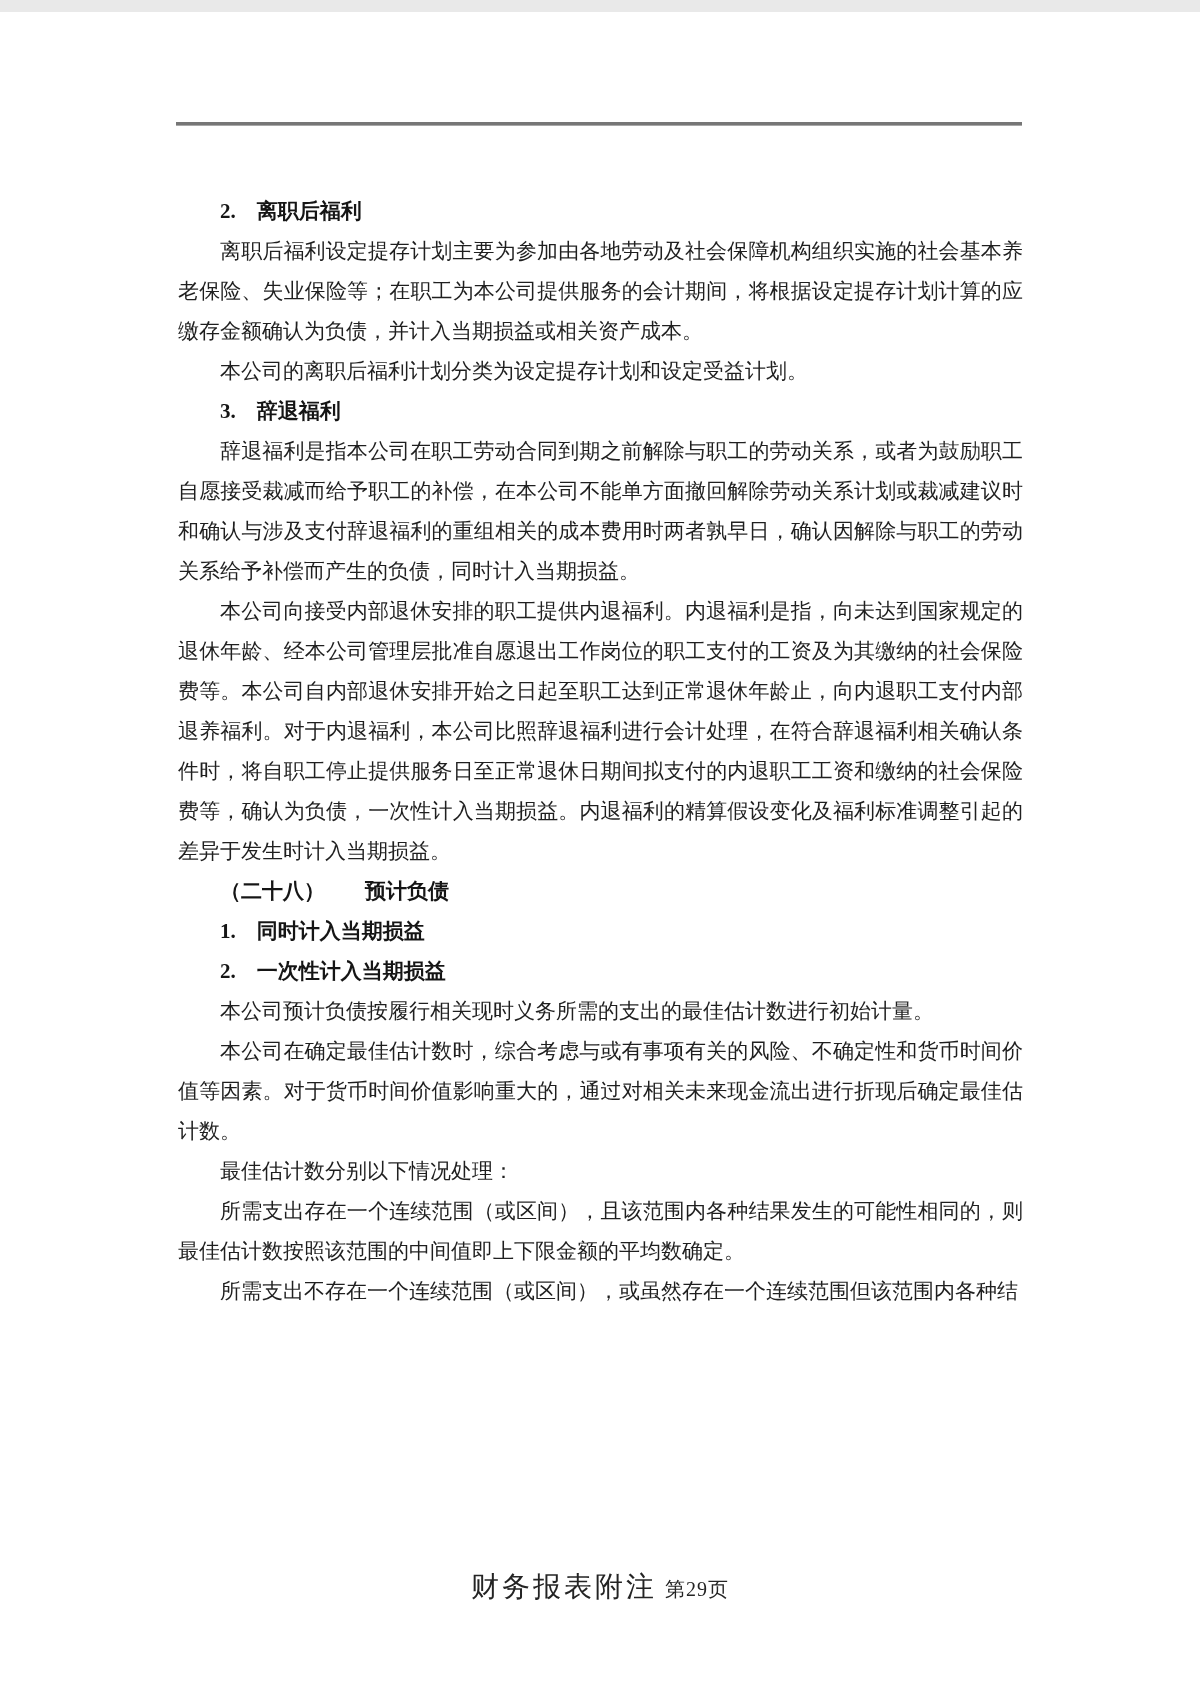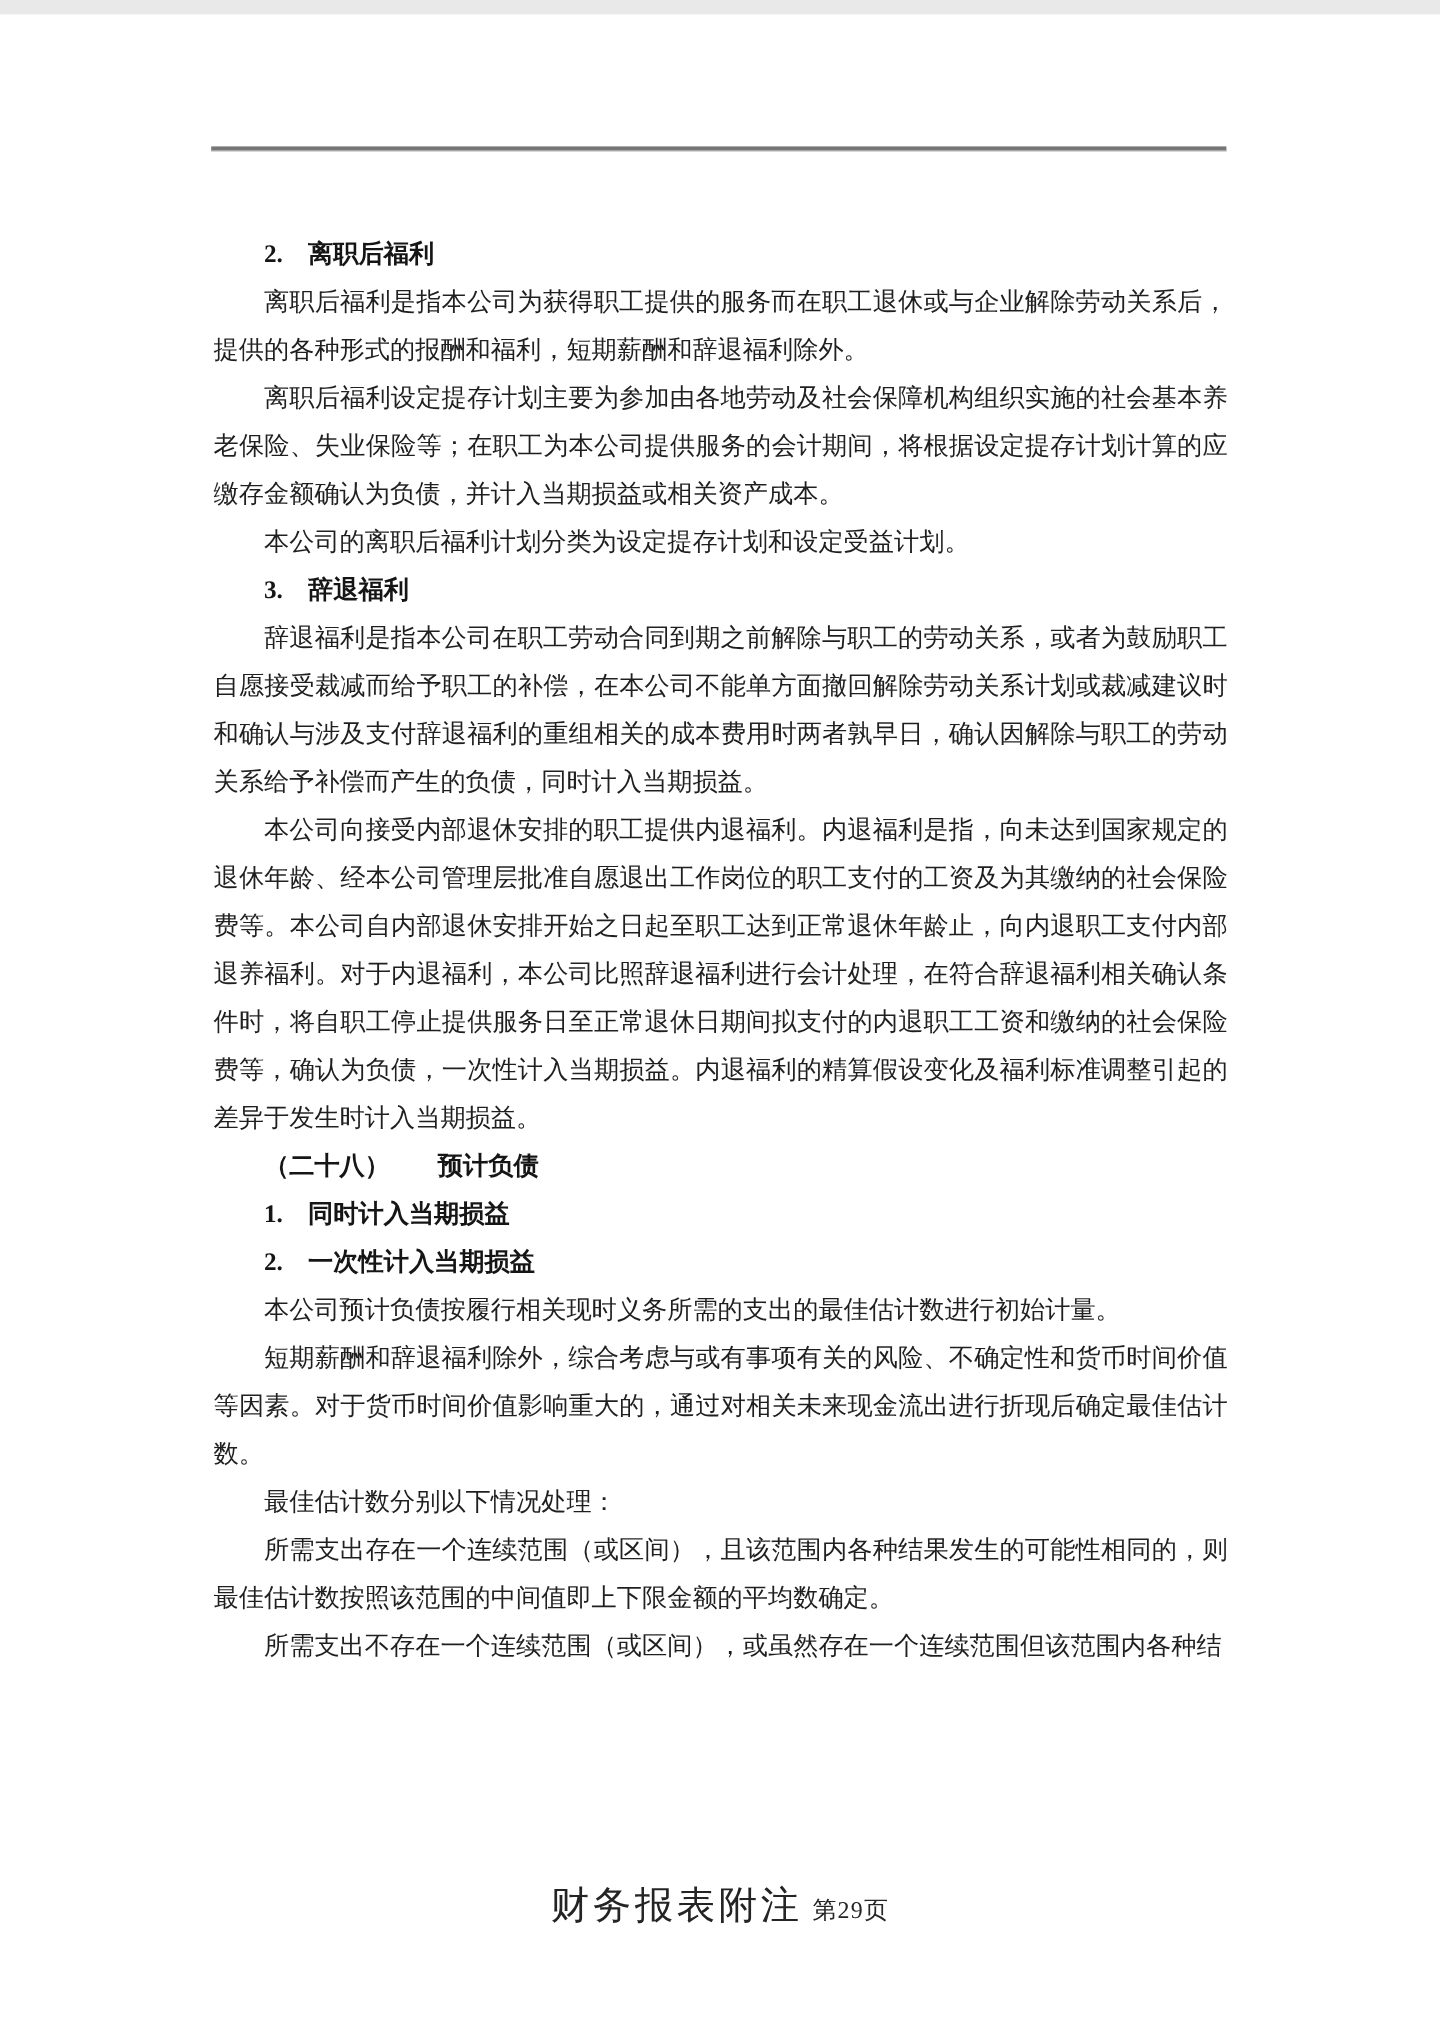--- a/index.html
+++ b/index.html
@@ -35,41 +35,40 @@
     margin-top:6px;margin-bottom:2px;
   }
   .heading-major{margin-top:16px;margin-bottom:4px;}
   .h-num{margin-right:1em;}
   .heading-major .h-num{margin-right:1.9em;}
   .footer{
     position:absolute;left:0;top:1558px;width:100%;
     text-align:center;color:#242424;line-height:34px;
     white-space:nowrap;
   }
-  .footer-title{font-size:32px;letter-spacing:3px;}
+  .footer-title{font-size:28px;letter-spacing:3px;}
   .footer-page{font-size:20px;margin-left:8px;letter-spacing:1px;}
 </style>
 </head>
 <body>
 
 <div class="page">
   <div class="top-rule"></div>
   <div class="content">
       <p class="heading"><span class="h-num">2.</span><span>离职后福利</span></p>
-      <p class="para">离职后福利是指本公司为获得职工提供的服务而在职工退休或与企业解除劳动关系后，提供的各种形式的报酬和福利，短期薪酬和辞退福利除外。</p>
       <p class="para">离职后福利设定提存计划主要为参加由各地劳动及社会保障机构组织实施的社会基本养老保险、失业保险等；在职工为本公司提供服务的会计期间，将根据设定提存计划计算的应缴存金额确认为负债，并计入当期损益或相关资产成本。</p>
       <p class="para">本公司的离职后福利计划分类为设定提存计划和设定受益计划。</p>
       <p class="heading"><span class="h-num">3.</span><span>辞退福利</span></p>
       <p class="para">辞退福利是指本公司在职工劳动合同到期之前解除与职工的劳动关系，或者为鼓励职工自愿接受裁减而给予职工的补偿，在本公司不能单方面撤回解除劳动关系计划或裁减建议时和确认与涉及支付辞退福利的重组相关的成本费用时两者孰早日，确认因解除与职工的劳动关系给予补偿而产生的负债，同时计入当期损益。</p>
       <p class="para">本公司向接受内部退休安排的职工提供内退福利。内退福利是指，向未达到国家规定的退休年龄、经本公司管理层批准自愿退出工作岗位的职工支付的工资及为其缴纳的社会保险费等。本公司自内部退休安排开始之日起至职工达到正常退休年龄止，向内退职工支付内部退养福利。对于内退福利，本公司比照辞退福利进行会计处理，在符合辞退福利相关确认条件时，将自职工停止提供服务日至正常退休日期间拟支付的内退职工工资和缴纳的社会保险费等，确认为负债，一次性计入当期损益。内退福利的精算假设变化及福利标准调整引起的差异于发生时计入当期损益。</p>
       <p class="heading heading-major"><span class="h-num">（二十八）</span><span>预计负债</span></p>
       <p class="heading"><span class="h-num">1.</span><span>同时计入当期损益</span></p>
       <p class="heading"><span class="h-num">2.</span><span>一次性计入当期损益</span></p>
       <p class="para">本公司预计负债按履行相关现时义务所需的支出的最佳估计数进行初始计量。</p>
-      <p class="para">短期薪酬和辞退福利除外，综合考虑与或有事项有关的风险、不确定性和货币时间价值等因素。对于货币时间价值影响重大的，通过对相关未来现金流出进行折现后确定最佳估计数。</p>
+      <p class="para">本公司在确定最佳估计数时，综合考虑与或有事项有关的风险、不确定性和货币时间价值等因素。对于货币时间价值影响重大的，通过对相关未来现金流出进行折现后确定最佳估计数。</p>
       <p class="para">最佳估计数分别以下情况处理：</p>
       <p class="para">所需支出存在一个连续范围（或区间），且该范围内各种结果发生的可能性相同的，则最佳估计数按照该范围的中间值即上下限金额的平均数确定。</p>
       <p class="para">所需支出不存在一个连续范围（或区间），或虽然存在一个连续范围但该范围内各种结</p>
     </div>
   <div class="footer">
     <span class="footer-title">财务报表附注</span><span class="footer-page">第29页</span>
   </div>
 </div>
 
 </body></html>

